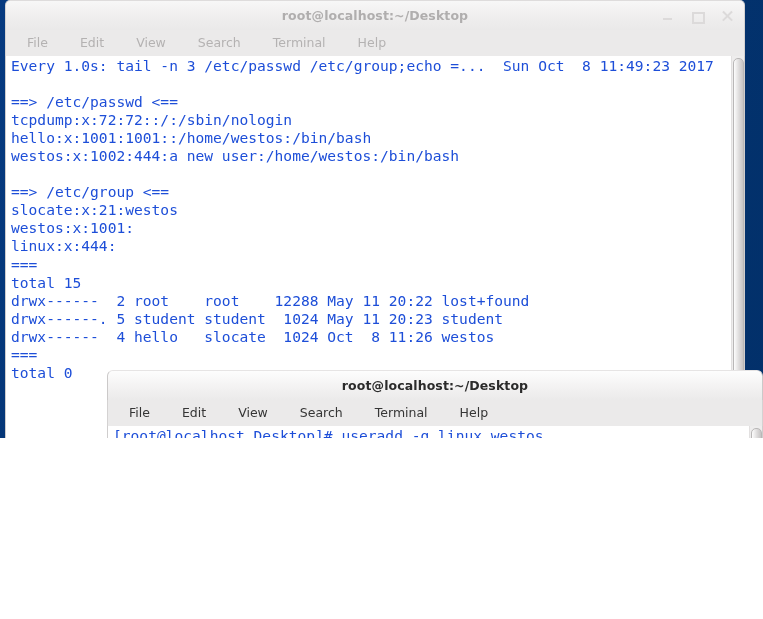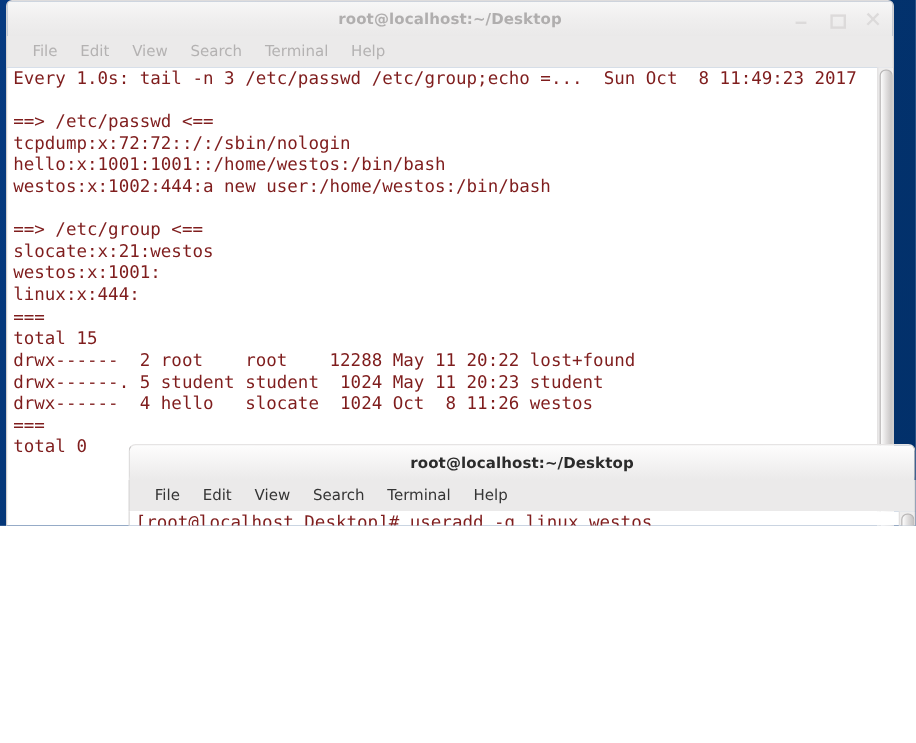--- a/index.html
+++ b/index.html
@@ -102,21 +102,21 @@
 
   .menubar {
     height: 26px;
     box-sizing: border-box;
     background: #ebeaea;
     border-left: 1px solid #d4d2d2;
     border-right: 1px solid #d4d2d2;
     display: flex;
     align-items: center;
     padding-left: 12px;
-    gap: 0px;
+    gap: 13px;
   }
   .menuitem {
     font-size: 12.5px;
     padding: 2px 10px 3px 9px;
     white-space: nowrap;
     font-family: "DejaVu Sans", sans-serif;
   }
   .win-inactive .menuitem { color: #b4b2b2; }
   .win-active   .menuitem { color: #353535; }
 
@@ -130,21 +130,21 @@
     overflow: hidden;
   }
   .term-text {
     position: absolute;
     left: 5px;
     top: 1px;
     margin: 0;
     font-family: "DejaVu Sans Mono", monospace;
     font-size: 14.6px;
     line-height: 18.05px;
-    color: #7f1d1d;
+    color: #1d4ed8;
     white-space: pre;
     letter-spacing: 0px;
   }
 
   
   .scroll-track {
     position: absolute;
     top: 0; right: 0;
     width: 13px;
     height: 100%;

